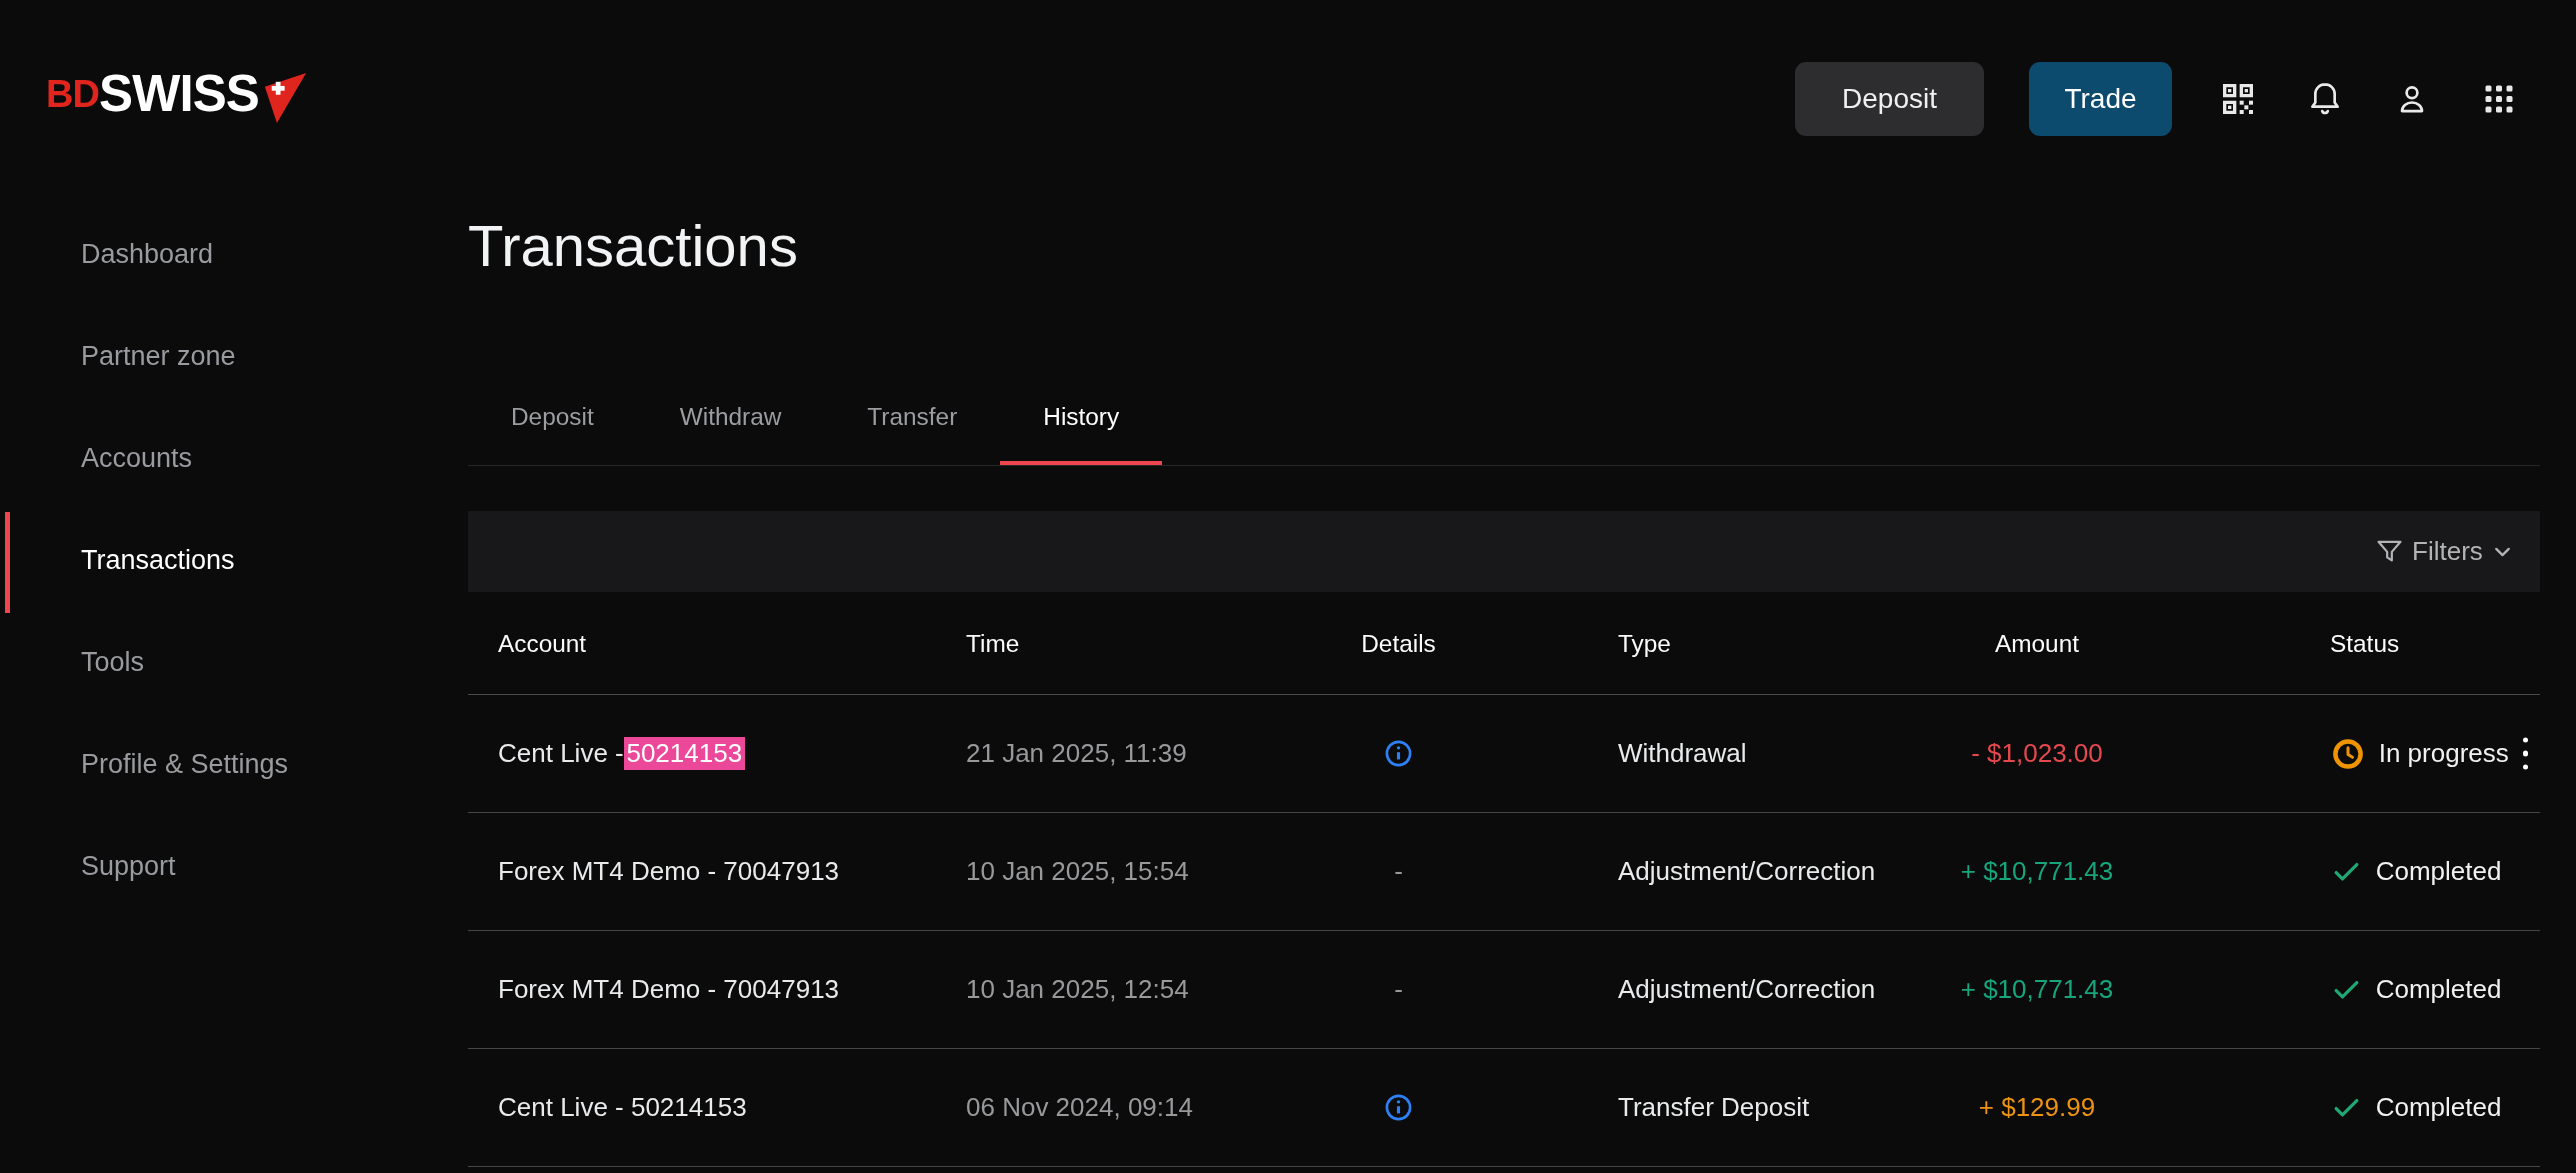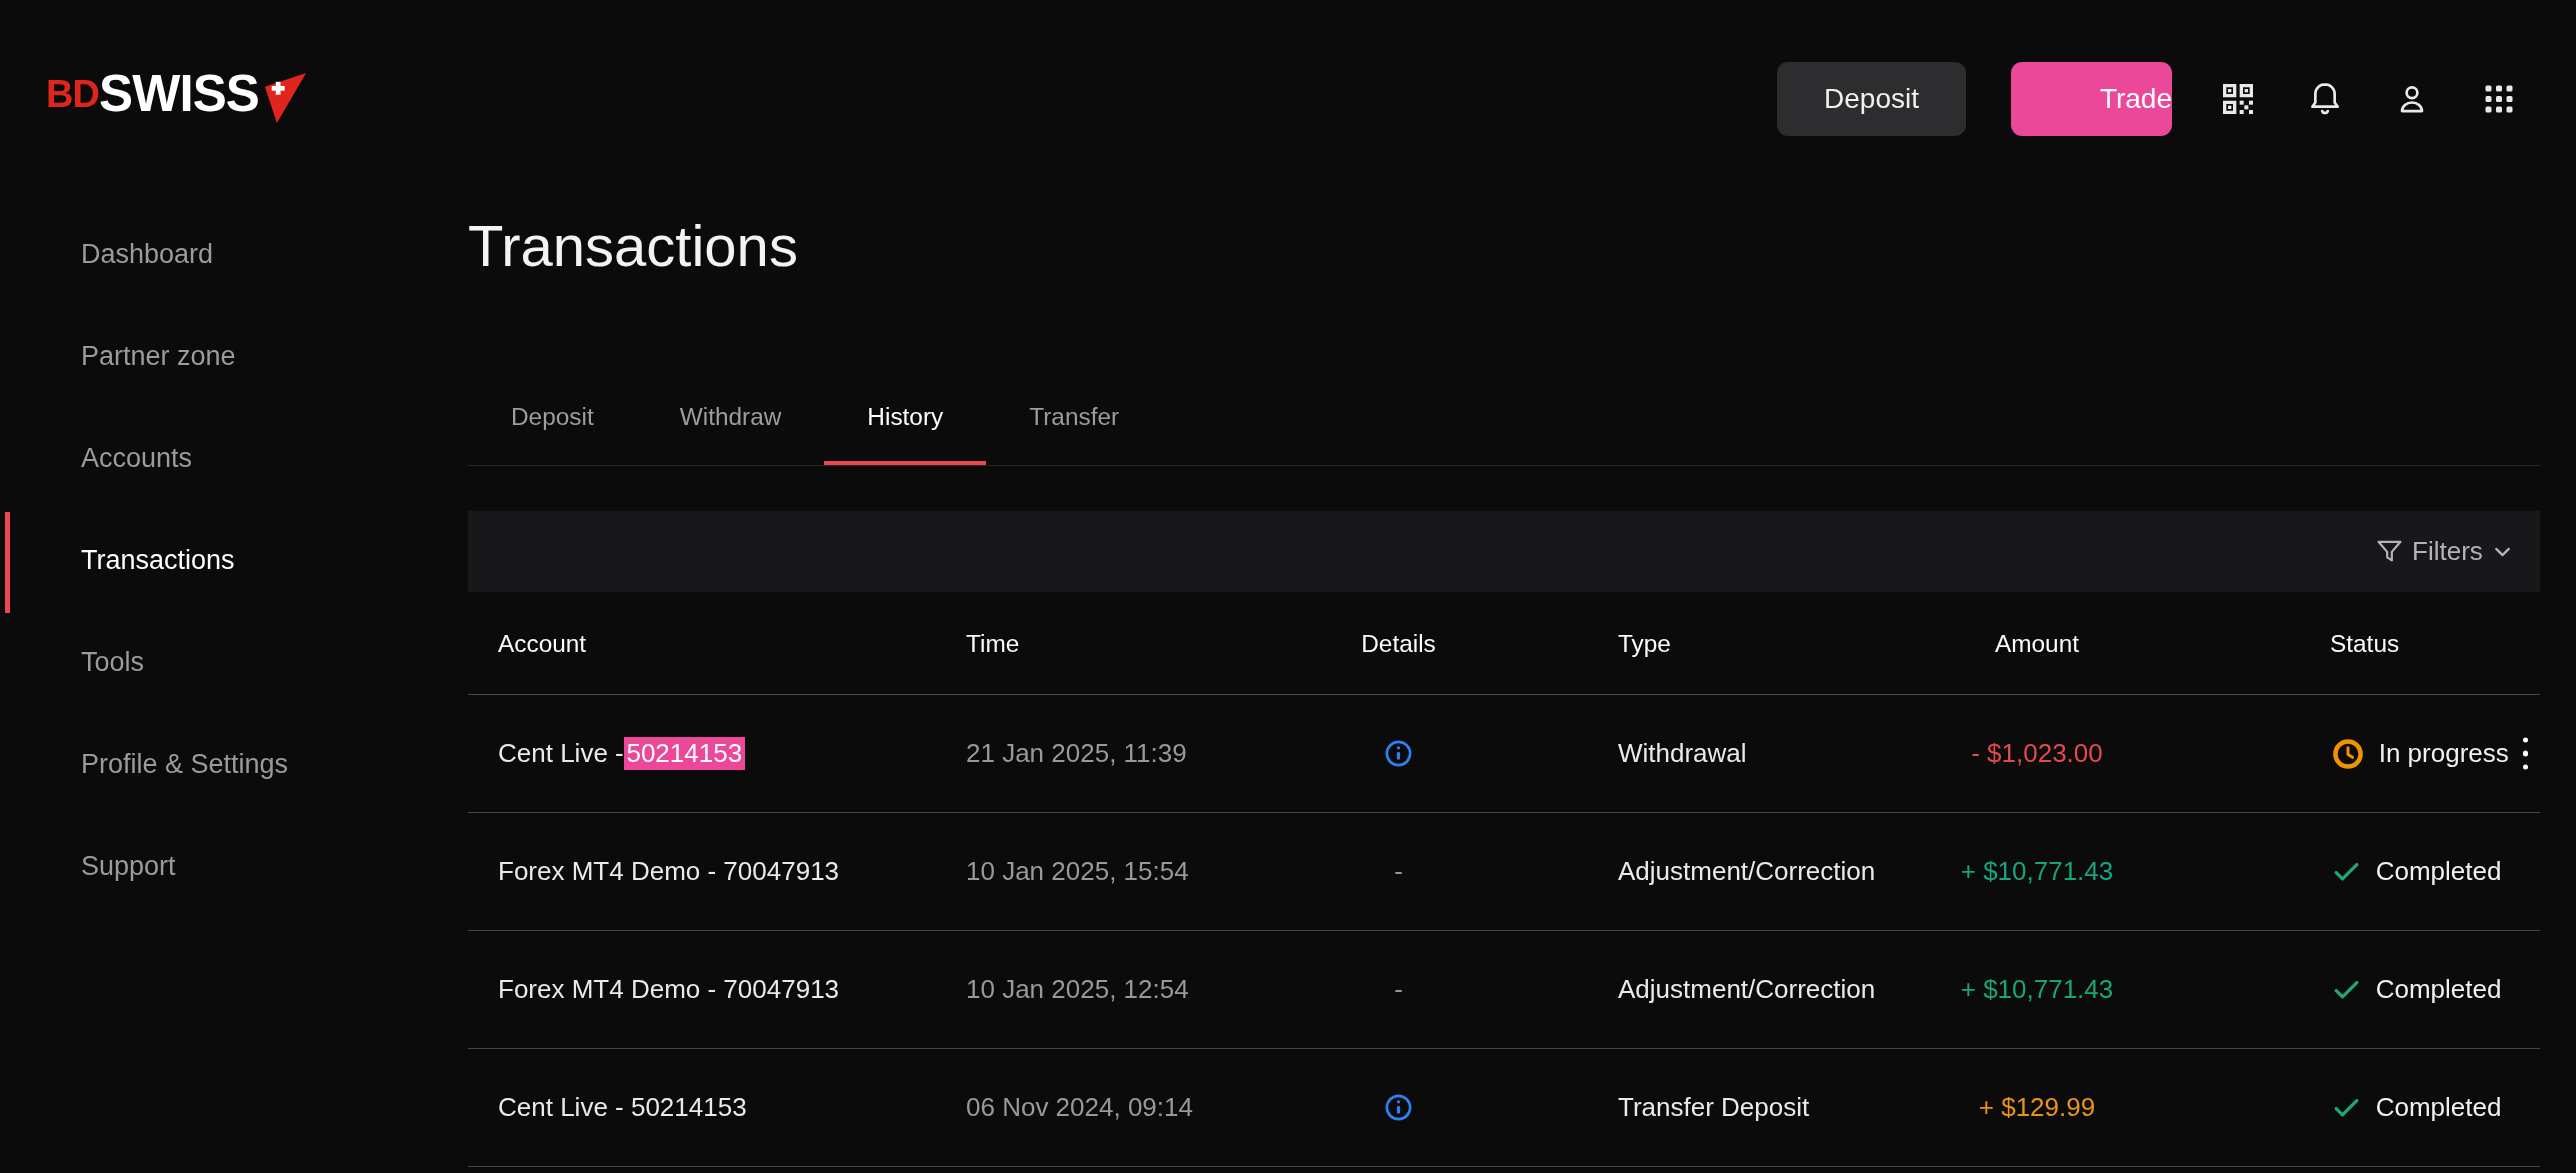--- a/index.html
+++ b/index.html
@@ -11,21 +11,21 @@
   .logo { position:absolute; left:46px; top:65px; display:flex; align-items:flex-start; }
   .logo .bd    { font-size:38px; font-weight:800; letter-spacing:-0.9px; color:#e0251f; line-height:58px; }
   .logo .swiss { font-size:51px; font-weight:800; letter-spacing:-0.9px; color:#ffffff; line-height:58px; }
   .logo svg { margin-left:5.4px; margin-top:7.2px; }
 
   .top-actions { position:absolute; top:62px; right:56px; height:74px;
                  display:flex; align-items:center; gap:45px; }
   .btn { height:74px; border:none; border-radius:11px; font-family:inherit;
          font-size:28px; cursor:pointer; }
   .btn-deposit { width:189px; background:#2d2d2f; color:#f0f0f0; }
-  .btn-trade   { width:161px; background:#ec4899; color:#ffffff;text-align:right; }
+  .btn-trade   { width:143px; background:#0c4a6e; color:#ffffff; }
   .icon-btn { width:42px; height:42px; display:flex; align-items:center; justify-content:center; cursor:pointer; }
 
   
   .sidebar { position:absolute; left:0; top:203px; width:468px; }
   .side-item { height:102px; display:flex; align-items:center; padding-left:81px;
                font-size:27px; color:#999b9e; cursor:pointer;text-align:center; }
   .side-item.active { color:#ffffff; }
   .active-indicator { position:absolute; left:5.4px; top:309px; width:4.5px; height:101px;
                       background:#ef454f; }
 
@@ -136,22 +136,22 @@
     <div class="side-item">Support</div>
     <div class="active-indicator"></div>
   </nav>
 
   <main class="main">
     <h1 class="page-title">Transactions</h1>
 
     <div class="tabs">
       <div class="tab">Deposit</div>
       <div class="tab">Withdraw</div>
+      <div class="tab">Transfer</div>
       <div class="tab active">History</div>
-      <div class="tab">Transfer</div>
     </div>
 
     <div class="filters-bar">
       <div class="filters-toggle">
         <svg width="31" height="31" viewBox="0 0 24 24" fill="none" stroke="#b3b4b6" stroke-width="1.7" stroke-linejoin="round">
           <path d="M3.5 4.5h17l-6.7 7.8v6.6l-3.6-2.4v-4.2z"></path>
         </svg>
         <span>Filters</span>
         <svg width="25" height="25" viewBox="0 0 24 24" fill="none" stroke="#b3b4b6" stroke-width="2.2" stroke-linecap="round" stroke-linejoin="round">
           <path d="M6 9.5l6 6 6-6"></path>

